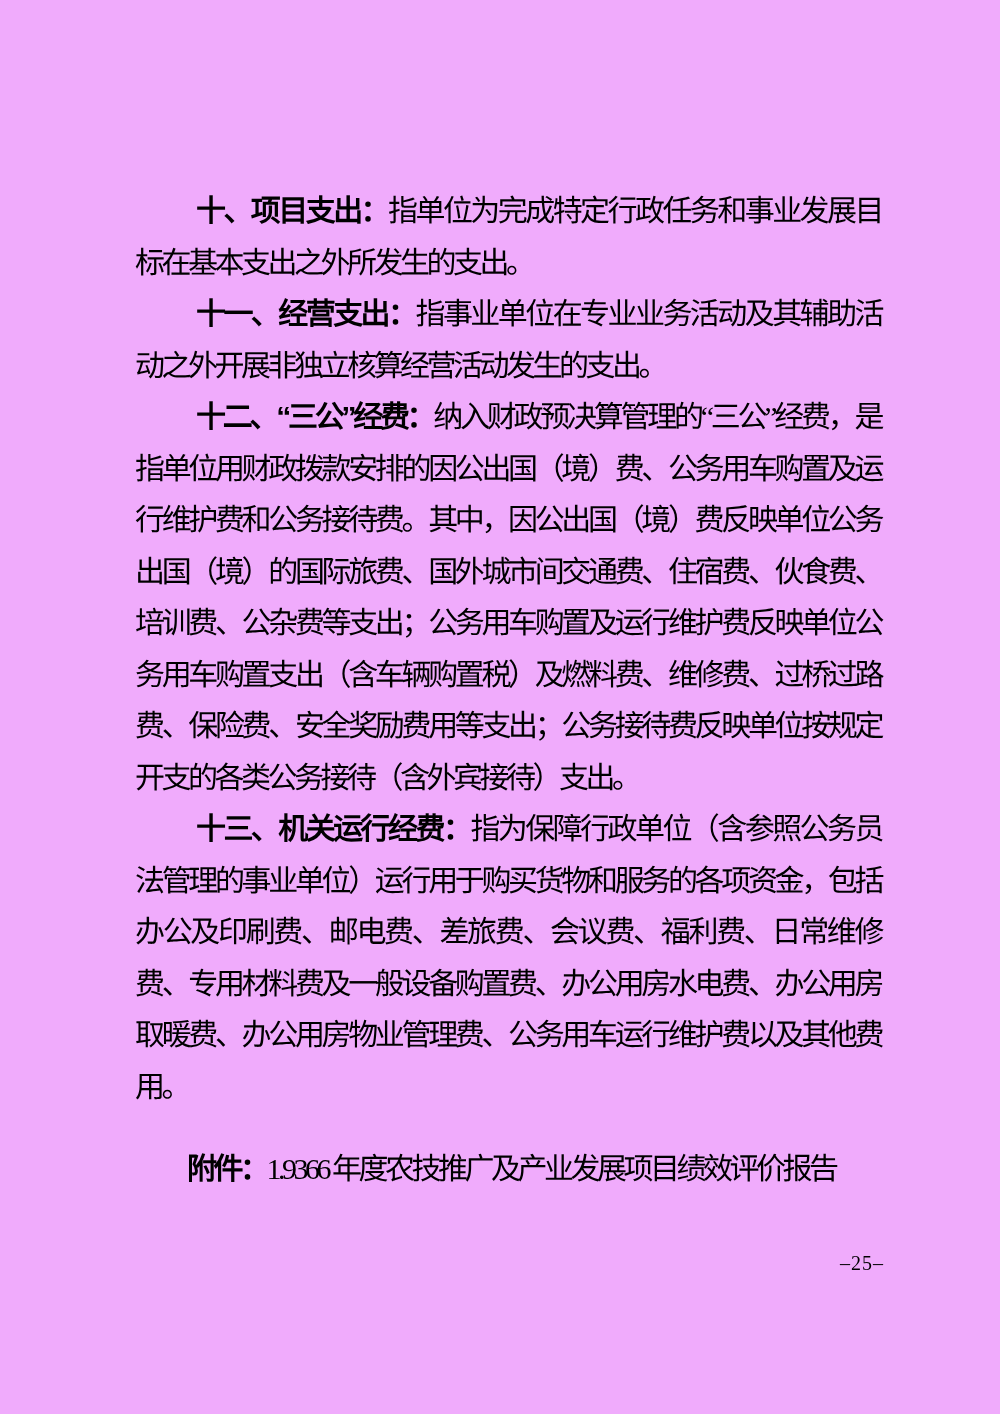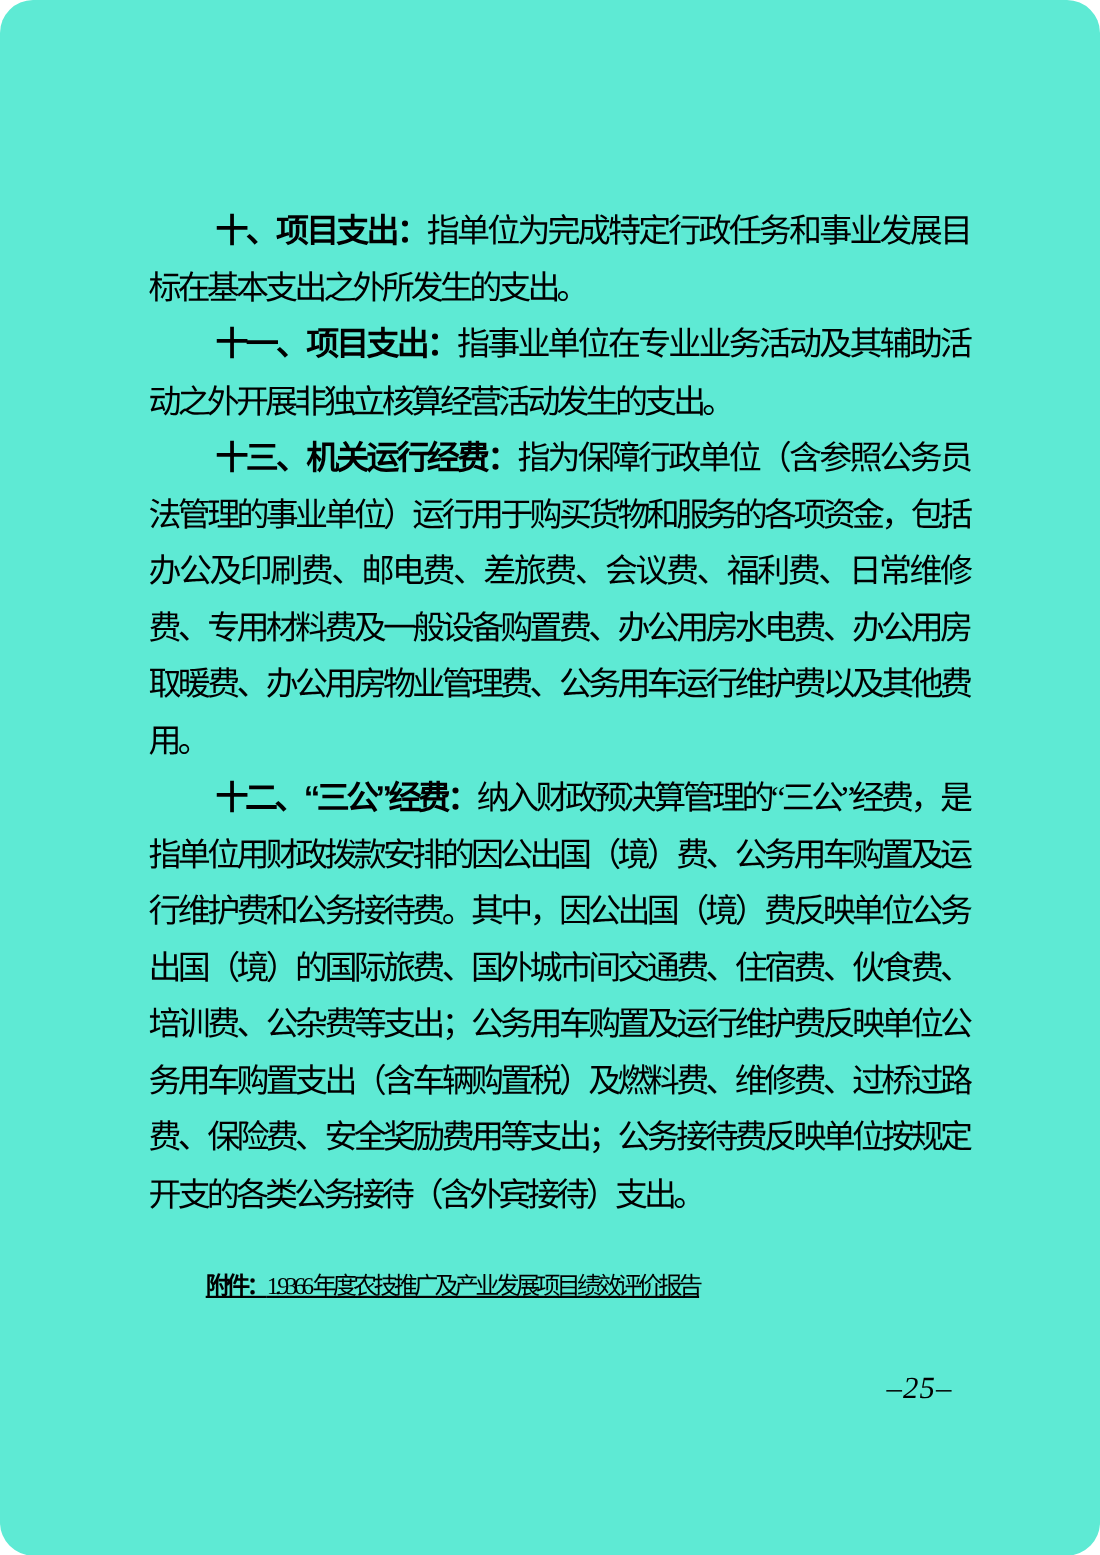--- a/index.html
+++ b/index.html
@@ -6,25 +6,24 @@
 
   html, body {
     background: #ffffff;
   }
 
   .page {
     position: relative;
     width: 1000px;
     height: 1414px;
     margin: 0 auto;
-    background: #5eead4;
+    background: #f0abfc;
     color: #000000;
     font-family: "Liberation Serif", "DejaVu Serif", serif;
     overflow: hidden;
-    border-radius: 30px;
   }
 
   .content {
     position: absolute;
     left: 135px;
     top: 185px;
     width: 746px;
   }
 
   .para {
@@ -40,67 +39,65 @@
     font-weight: bold;
     font-family: "Liberation Sans", "DejaVu Sans", sans-serif;
     letter-spacing: -3.5px;
   }
 
   .attachments {
     margin-top: 31px;
     padding-left: 52px;
     display: flex;
     align-items: center;
-    font-size: 22px;
+    font-size: 30px;
     line-height: 51.5px;
     letter-spacing: -3.5px;
-    text-decoration: underline;
   }
 
   .att-label {
     font-weight: bold;
     font-family: "Liberation Sans", "DejaVu Sans", sans-serif;
     white-space: nowrap;
     flex: 0 0 auto;
   }
 
   .att-items {
     flex: 1 1 auto;
   }
 
   .att-item {
     white-space: nowrap;
   }
 
   .footer-page-number {
     position: absolute;
     top: 1249px;
-    right: 134px;
-    font-size: 28px;
+    right: 116px;
+    font-size: 20px;
     line-height: 28px;
     letter-spacing: 1px;
     font-family: "Liberation Serif", "DejaVu Serif", serif;
     color: #000000;
-    font-style: italic;
   }
 </style>
 </head>
 <body>
 
 <div class="page">
 
   <div class="content">
 
     <p class="para"><span class="lead">十、项目支出：</span><span>指单位为完成特定行政任务和事业发展目标在基本支出之外所发生的支出。</span></p>
 
-    <p class="para"><span class="lead">十一、项目支出：</span><span>指事业单位在专业业务活动及其辅助活动之外开展非独立核算经营活动发生的支出。</span></p>
+    <p class="para"><span class="lead">十一、经营支出：</span><span>指事业单位在专业业务活动及其辅助活动之外开展非独立核算经营活动发生的支出。</span></p>
+
+    <p class="para"><span class="lead">十二、“三公”经费：</span><span>纳入财政预决算管理的“三公”经费，是指单位用财政拨款安排的因公出国（境）费、公务用车购置及运行维护费和公务接待费。其中，因公出国（境）费反映单位公务出国（境）的国际旅费、国外城市间交通费、住宿费、伙食费、培训费、公杂费等支出；公务用车购置及运行维护费反映单位公务用车购置支出（含车辆购置税）及燃料费、维修费、过桥过路费、保险费、安全奖励费用等支出；公务接待费反映单位按规定开支的各类公务接待（含外宾接待）支出。</span></p>
 
     <p class="para"><span class="lead">十三、机关运行经费：</span><span>指为保障行政单位（含参照公务员法管理的事业单位）运行用于购买货物和服务的各项资金，包括办公及印刷费、邮电费、差旅费、会议费、福利费、日常维修费、专用材料费及一般设备购置费、办公用房水电费、办公用房取暖费、办公用房物业管理费、公务用车运行维护费以及其他费用。</span></p>
-
-    <p class="para"><span class="lead">十二、“三公”经费：</span><span>纳入财政预决算管理的“三公”经费，是指单位用财政拨款安排的因公出国（境）费、公务用车购置及运行维护费和公务接待费。其中，因公出国（境）费反映单位公务出国（境）的国际旅费、国外城市间交通费、住宿费、伙食费、培训费、公杂费等支出；公务用车购置及运行维护费反映单位公务用车购置支出（含车辆购置税）及燃料费、维修费、过桥过路费、保险费、安全奖励费用等支出；公务接待费反映单位按规定开支的各类公务接待（含外宾接待）支出。</span></p>
 
     <div class="attachments">
       <span class="att-label">附件：</span>
       <div class="att-items">
         <div class="att-item">1.9366 年度农技推广及产业发展项目绩效评价报告</div>
       </div>
     </div>
 
   </div>
 

